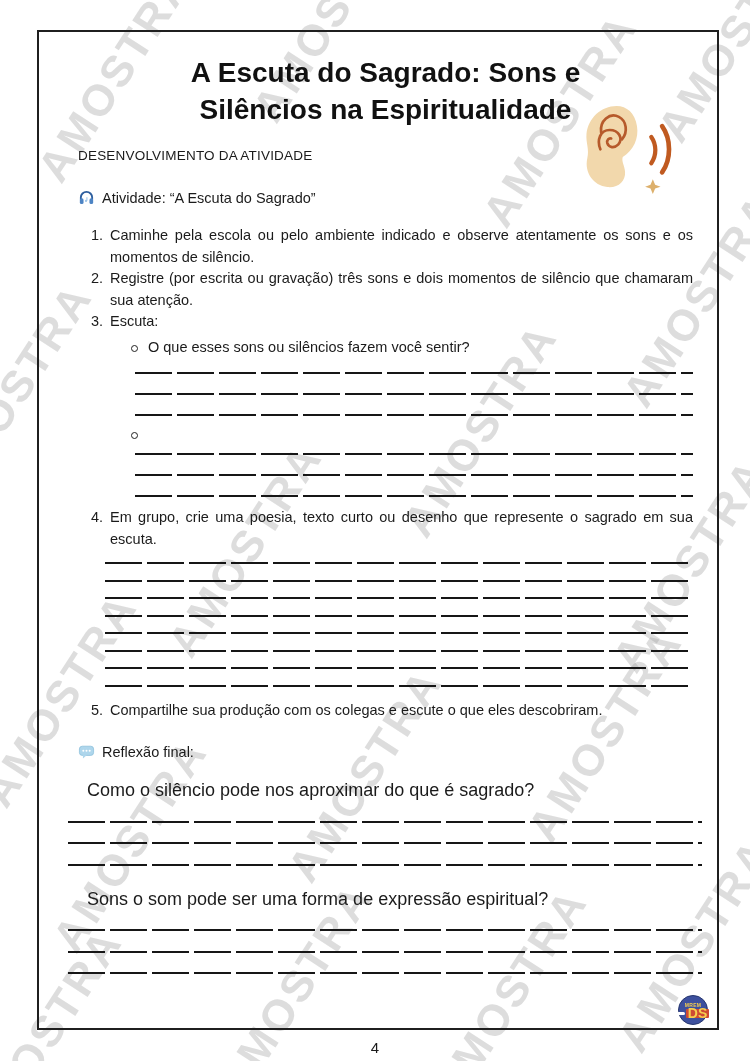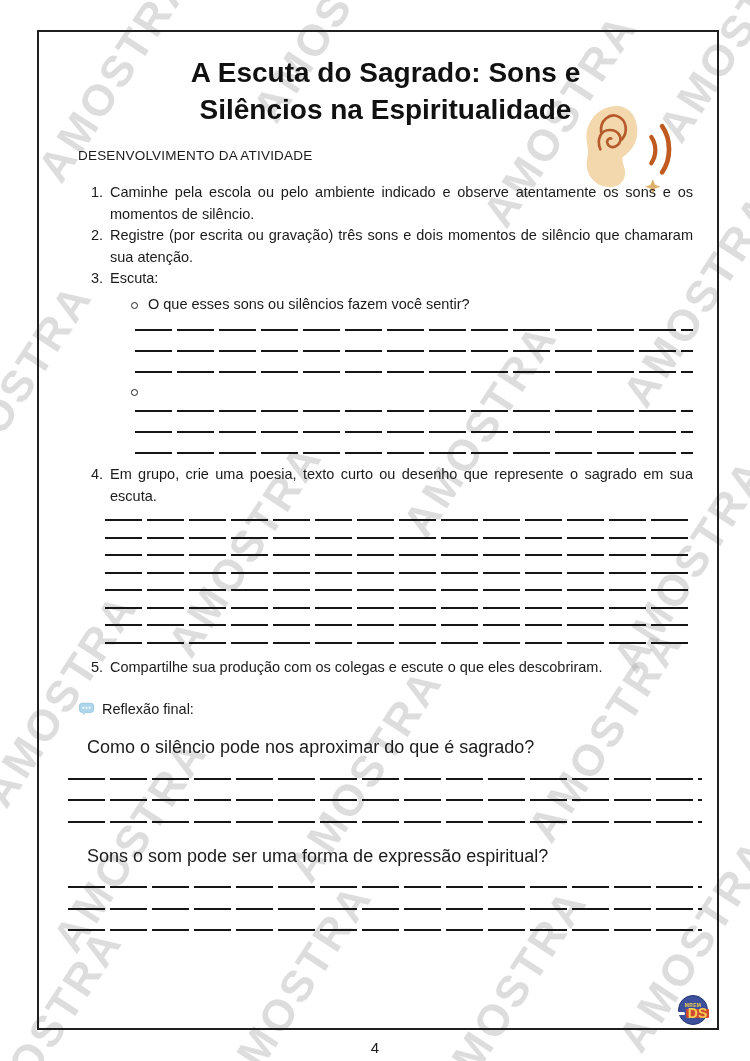--- a/index.html
+++ b/index.html
@@ -98,20 +98,30 @@
 
   <div class="content">
 
     <h1 class="title">
       <span>A Escuta do Sagrado: Sons e</span><br>
       <span>Silêncios na Espiritualidade</span>
     </h1>
 
     <div class="subtitle">DESENVOLVIMENTO DA ATIVIDADE</div>
 
+    <div class="activity">
+      <svg class="icon-svg" viewBox="0 0 24 24" width="17" height="17">
+        <path d="M4 15 v-3 a8 8 0 0 1 16 0 v3" fill="none" stroke="#2d5e9e" stroke-width="2.6"></path>
+        <rect x="2.6" y="13.2" width="5.2" height="8" rx="2.2" fill="#4d84c4"></rect>
+        <rect x="16.2" y="13.2" width="5.2" height="8" rx="2.2" fill="#4d84c4"></rect>
+        <path d="M12.6 11.5 v5" stroke="#9cc3e8" stroke-width="1.5"></path>
+        <circle cx="11.3" cy="16.8" r="1.5" fill="#9cc3e8"></circle>
+      </svg>
+      <span>Atividade: “A Escuta do Sagrado”</span>
+    </div>
 
     <div class="steps">
 
       <div class="step">
         <span class="num">1.</span>
         <span class="txt">Caminhe pela escola ou pelo ambiente indicado e observe atentamente os sons e os momentos de silêncio.</span>
       </div>
 
       <div class="step">
         <span class="num">2.</span>

